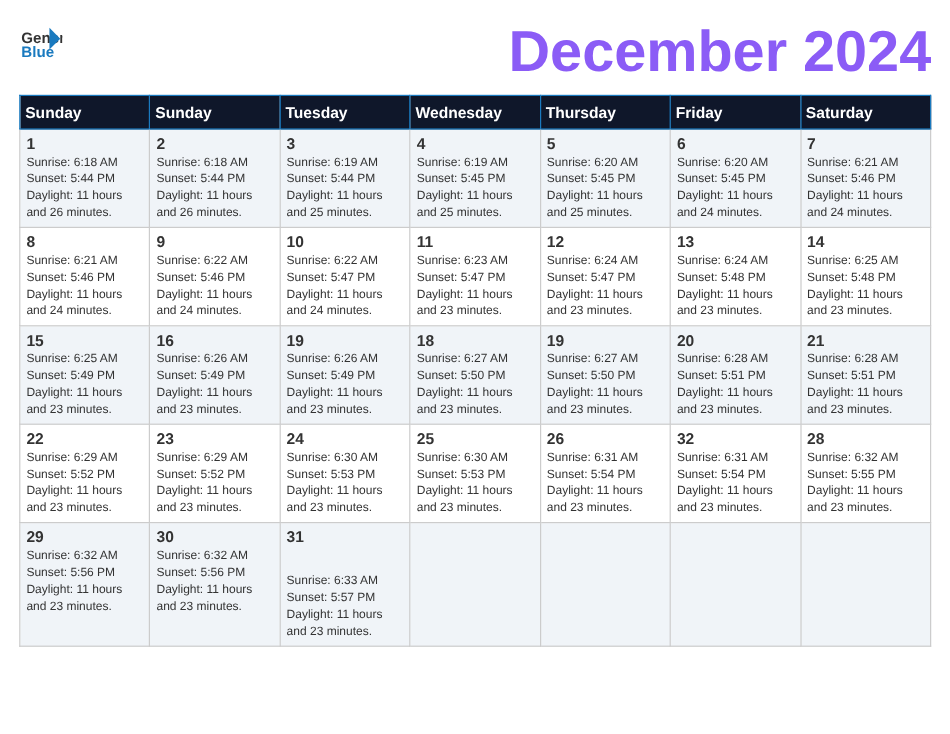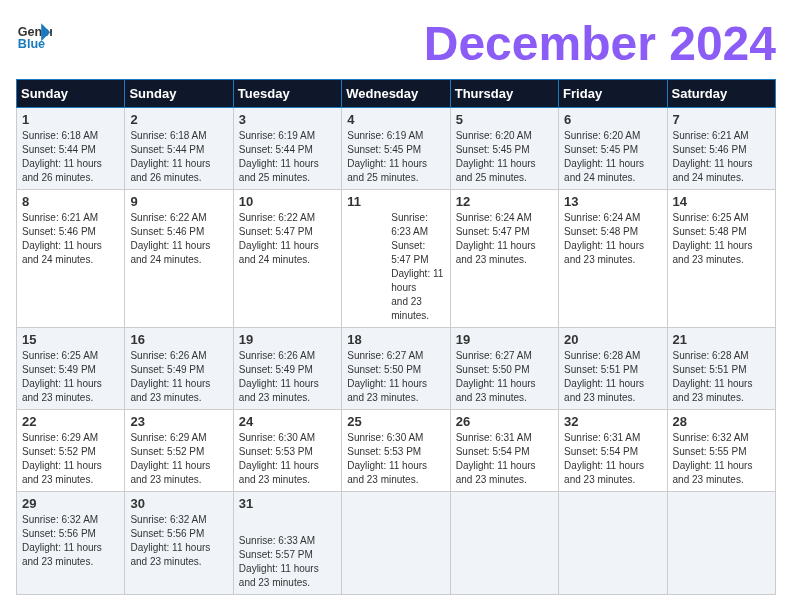--- a/index.html
+++ b/index.html
@@ -170,21 +170,21 @@
         </td>
         <td>
           <span class="day-num">10</span>
           <div class="day-info" style="white-space: pre-line;">Sunrise: 6:22 AM
 Sunset: 5:47 PM
 Daylight: 11 hours
 and 24 minutes.</div>
         </td>
         <td>
           <span class="day-num">11</span>
-          <div class="day-info" style="white-space: pre-line; margin-left: 44px;">Sunrise: 6:23 AM
+          <div class="day-info" style="white-space: pre-line;">Sunrise: 6:23 AM
 Sunset: 5:47 PM
 Daylight: 11 hours
 and 23 minutes.</div>
         </td>
         <td>
           <span class="day-num">12</span>
           <div class="day-info" style="white-space: pre-line;">Sunrise: 6:24 AM
 Sunset: 5:47 PM
 Daylight: 11 hours
 and 23 minutes.</div>

